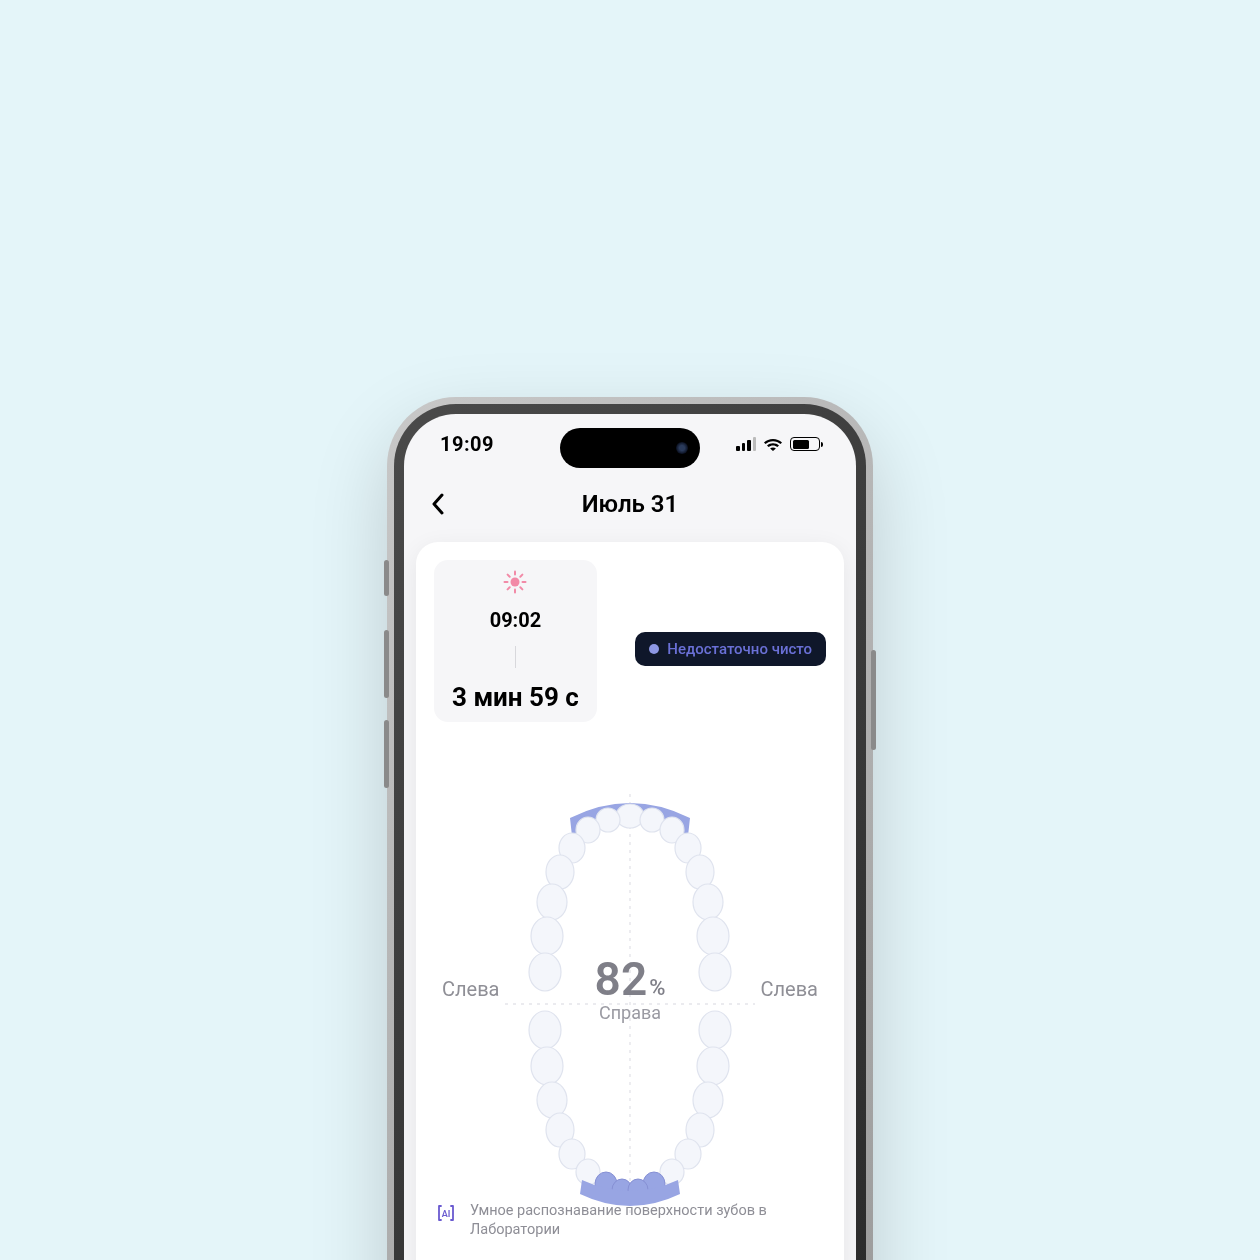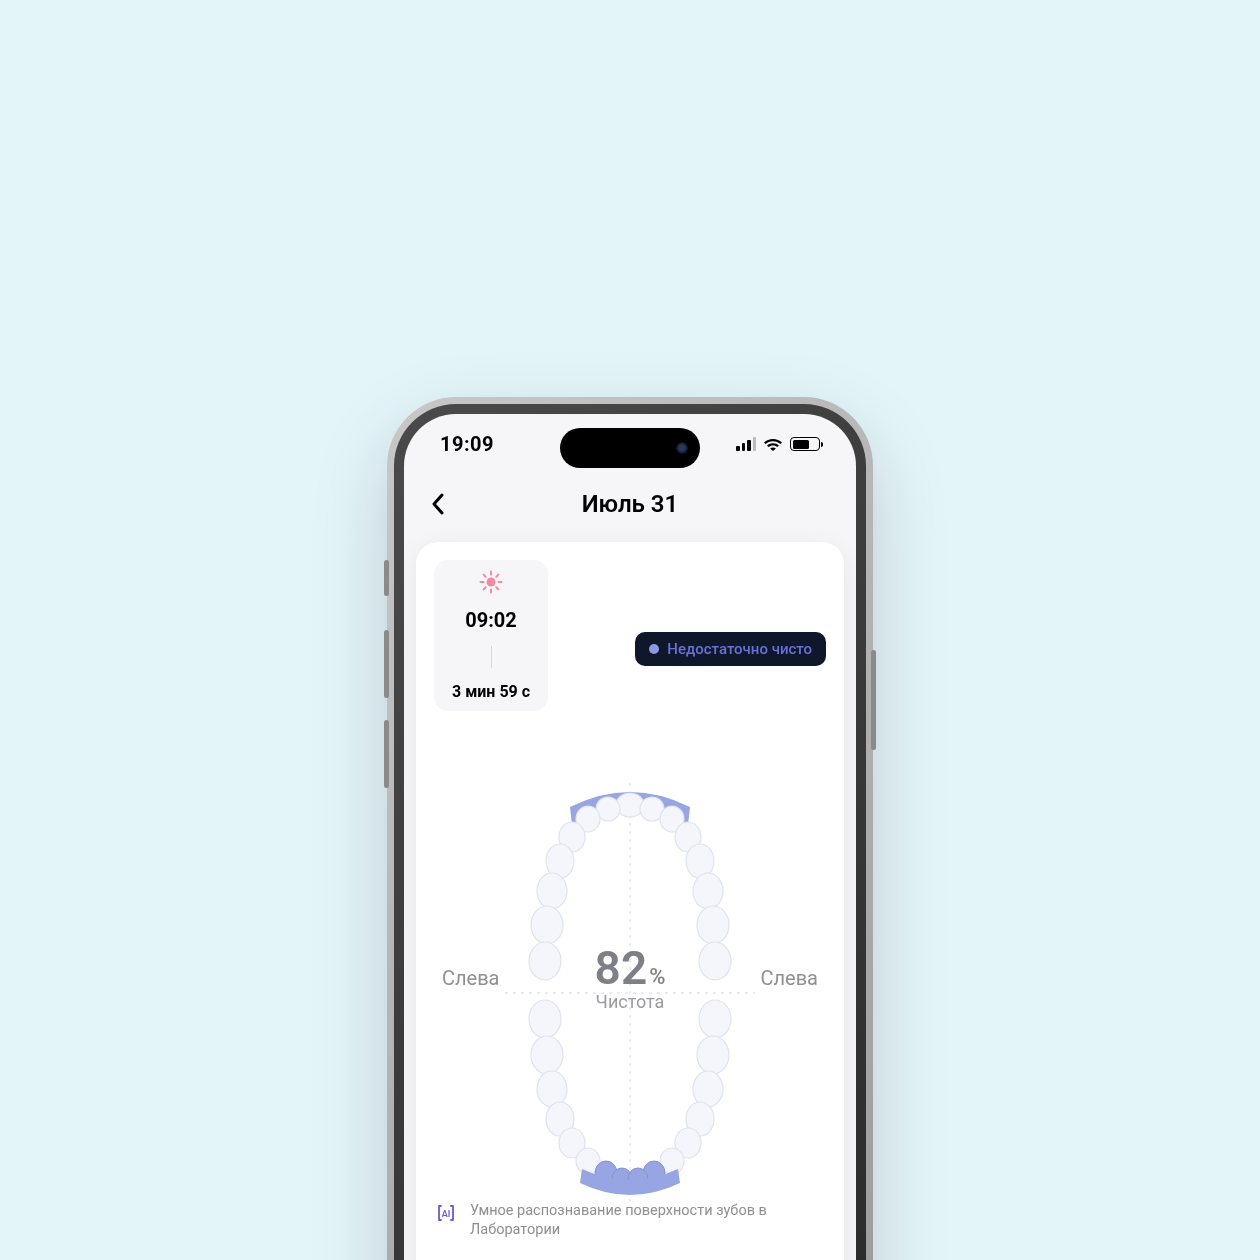--- a/index.html
+++ b/index.html
@@ -177,21 +177,21 @@
     align-items:center;
     gap:14px;
     background:#f6f6f8;
     border-radius:14px;
     padding:10px 18px;
     flex-direction:column;
   }
   .sun-icon-wrap{width:24px;height:24px;display:flex;align-items:center;justify-content:center;}
   .pill-time{font-size:20px;font-weight:700;}
   .pill-sep{width:1px;height:22px;background:#d8d8dc;}
-  .pill-dur{font-size:16px;font-weight:700;}
+  .pill-dur{font-size:26px;font-weight:700;}
   .status-chip{
     position:absolute;
     top:90px;right:18px;
     background:#0f172a;
     color:#6a70d6;
     font-size:15px;
     font-weight:500;
     padding:8px 14px;
     border-radius:10px;
     display:flex;align-items:center;gap:8px;
@@ -377,21 +377,21 @@
           </svg>
 
           <div class="label-left">Слева</div>
           <div class="label-right">Слева</div>
 
           <div class="center-score">
             <div class="score-num">
               <span>82</span>
                 <span class="score-pct">%</span>
             </div>
-            <div class="score-label">Чистота</div>
+            <div class="score-label">Справа</div>
           </div>
         </div>
 
         <div class="ai-row">
           <div class="ai-icon">
             <svg width="24" height="24" viewBox="0 0 24 24" fill="none">
               <path d="M5 5 v14 M5 5 h2 M5 19 h2 M19 5 v14 M17 5 h2 M17 19 h2" stroke="#6a5ad0" stroke-width="1.8" stroke-linecap="round"></path>
               <text x="12" y="16" text-anchor="middle" font-size="9" font-weight="600" fill="#6a5ad0" font-family="inherit">AI</text>
             </svg>
           </div>

